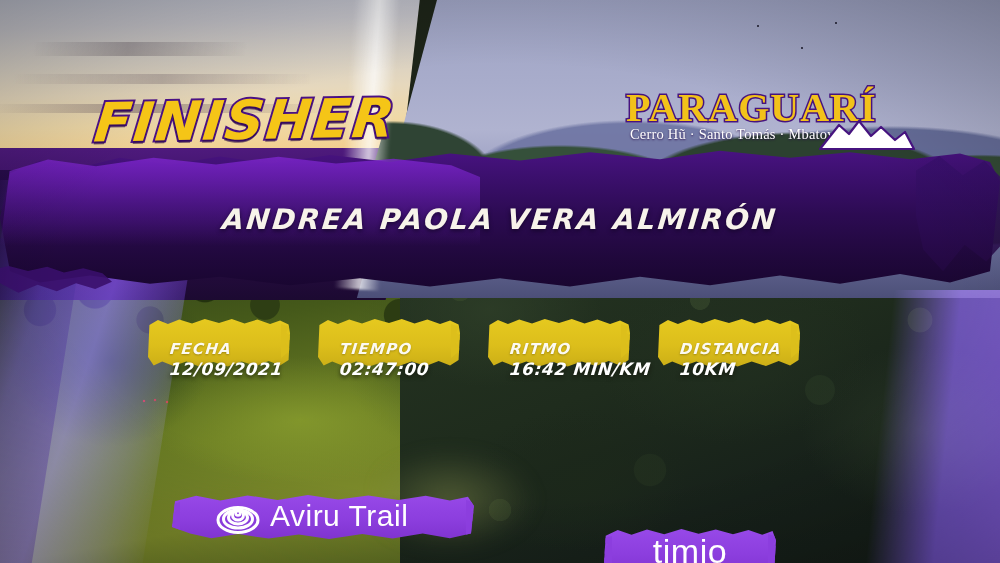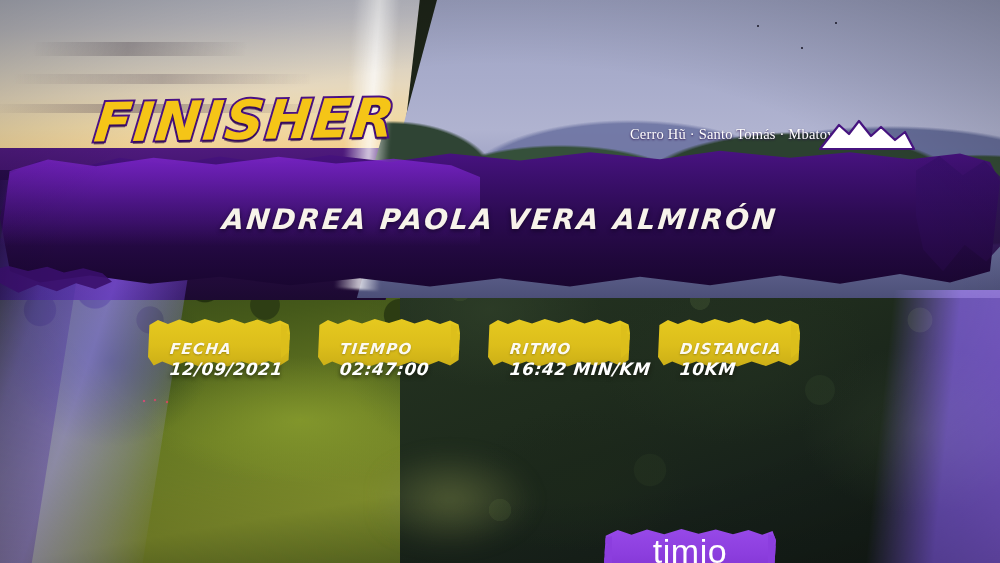--- a/index.html
+++ b/index.html
@@ -382,20 +382,21 @@
   <div class="band-purple">
     <div class="paint"></div>
     <div class="paint-lite"></div>
     <div class="splat-l"></div>
     <div class="splat-r"></div>
   </div>
 
   <div class="finisher">FINISHER</div>
 
   <div class="paraguari">
+    <div class="pg-title">PARAGUARÍ</div>
     <div class="pg-sub">Cerro Hũ · Santo Tomás · Mbatovi</div>
     <div class="pg-mtn">
       <svg width="96" height="34" viewBox="0 0 96 34" aria-hidden="true">
         <path d="M1 33 L20 9 L30 18 L40 5 L52 20 L62 11 L76 24 L86 16 L95 33 Z" fill="#ffffff" stroke="#46137F" stroke-width="2.2" stroke-linejoin="round"></path>
       </svg>
     </div>
   </div>
 
   <div class="athlete">ANDREA PAOLA VERA ALMIRÓN</div>
 
@@ -420,20 +421,35 @@
     </div>
 
     <div class="stat">
       <div class="swatch"></div>
       <div class="lbl">DISTANCIA</div>
       <div class="val">10KM</div>
     </div>
 
   </div>
 
+  <div class="brand brand-aviru">
+    <div class="stroke"></div>
+    <div class="spiral">
+      <svg width="44" height="34" viewBox="0 0 44 34" aria-hidden="true">
+        <g fill="none" stroke="#ffffff" stroke-linecap="round">
+          <ellipse cx="22" cy="20" rx="20" ry="12.5" stroke-width="3"></ellipse>
+          <ellipse cx="22" cy="19" rx="14.5" ry="9" stroke-width="3"></ellipse>
+          <ellipse cx="22" cy="17.5" rx="9.5" ry="6.5" stroke-width="3"></ellipse>
+          <ellipse cx="22" cy="15" rx="5.5" ry="5" stroke-width="3"></ellipse>
+          <ellipse cx="22" cy="12.5" rx="2.4" ry="3" stroke-width="2.6"></ellipse>
+        </g>
+      </svg>
+    </div>
+    <div class="atext">Aviru Trail</div>
+  </div>
 
   <div class="brand brand-timio">
     <div class="stroke"></div>
     <div class="ttext">timio</div>
   </div>
 
   <div class="vignette"></div>
 </div>
 
 </body></html>

